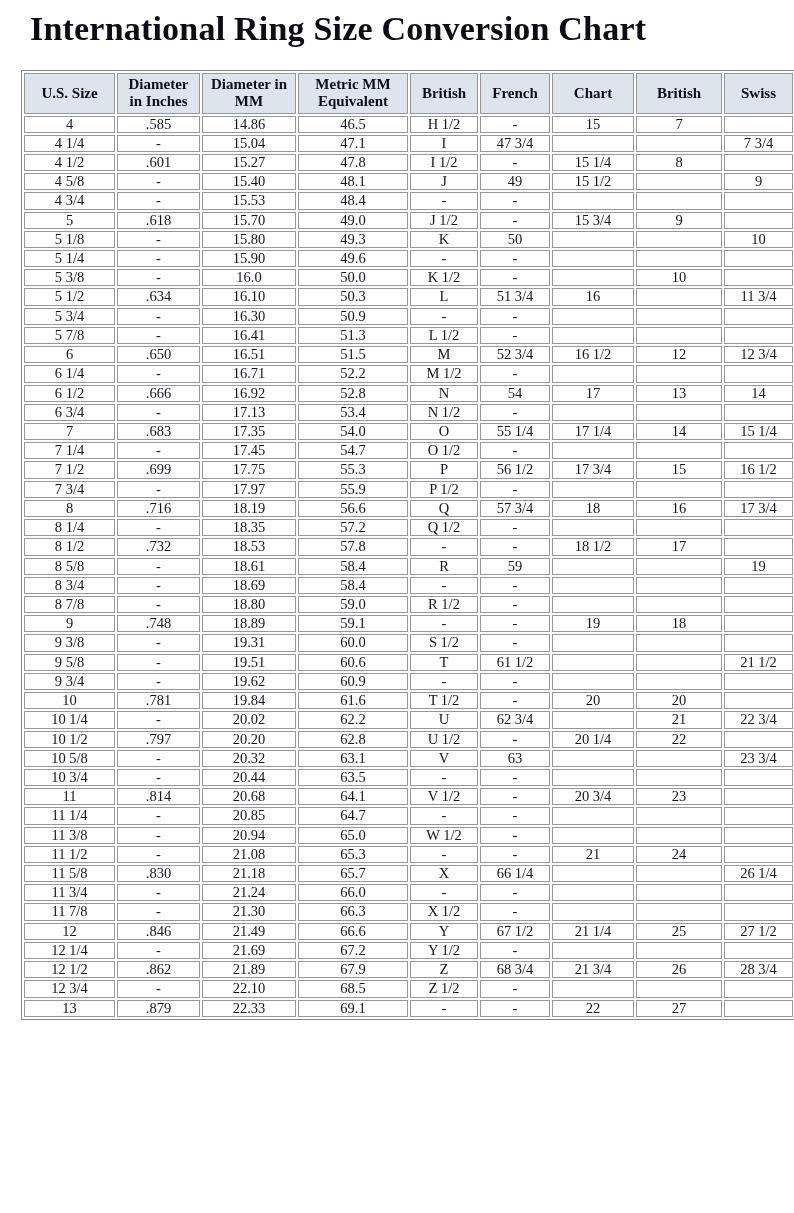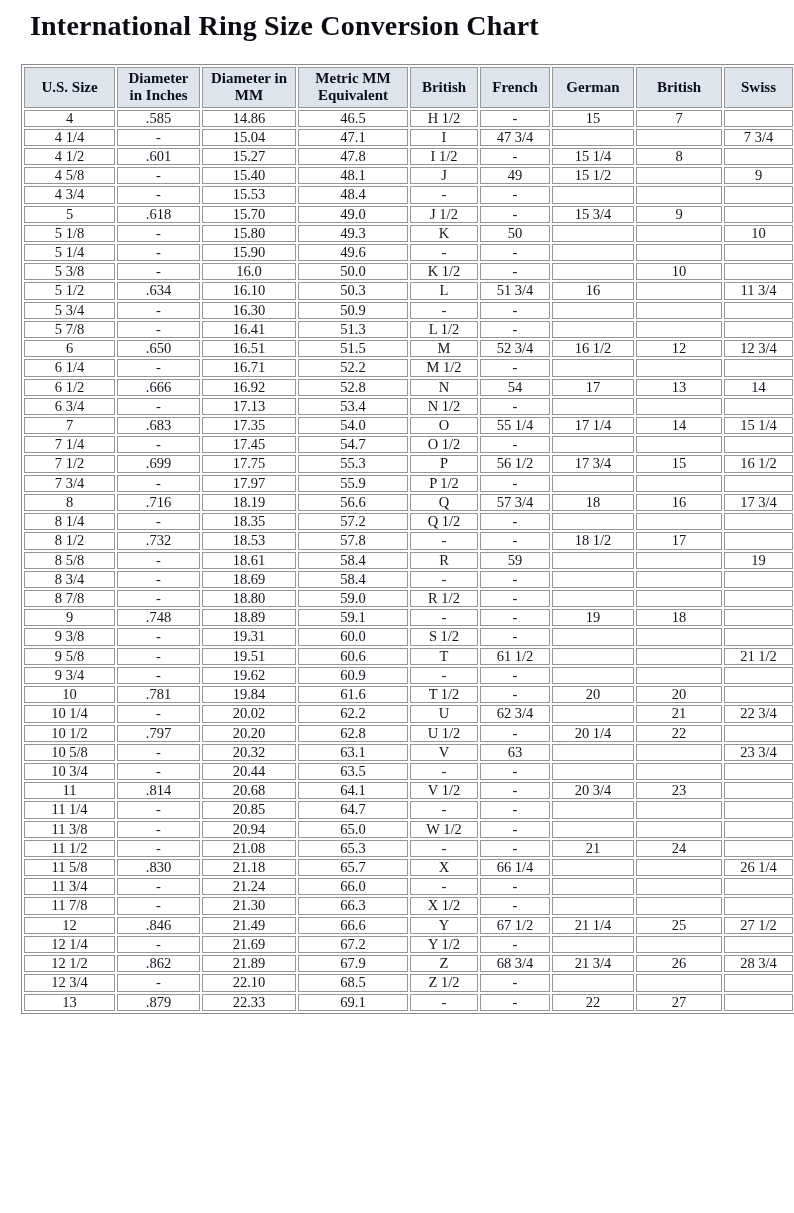--- a/index.html
+++ b/index.html
@@ -13,21 +13,21 @@
     margin: 0;
     padding: 0;
     background: #ffffff;
     width: 794px;
     height: 1213px;
     overflow: hidden;
     font-family: "Liberation Serif", "DejaVu Serif", serif;
     color: var(--text-color);
   }
   .page-title {
-    font-size: 28px;
+    font-size: 34px;
     font-weight: bold;
     margin: 10px 0 0 30px;
     letter-spacing: 0.2px;
     color: #0c0c14;
   }
   .table-wrap {
     margin: 22px 0 0 21px;
   }
   table.conv {
     border-collapse: separate;
@@ -91,21 +91,21 @@
         <col class="c8">
     </colgroup>
     <thead>
       <tr>
           <th>U.S. Size</th>
           <th>Diameter in Inches</th>
           <th>Diameter in MM</th>
           <th>Metric MM Equivalent</th>
           <th>British</th>
           <th>French</th>
-          <th>German</th>
+          <th>Chart</th>
           <th>British</th>
           <th>Swiss</th>
         </tr>
     </thead>
     <tbody>
         <tr>
           <td>4</td>
           <td>.585</td>
           <td>14.86</td>
           <td>46.5</td>

